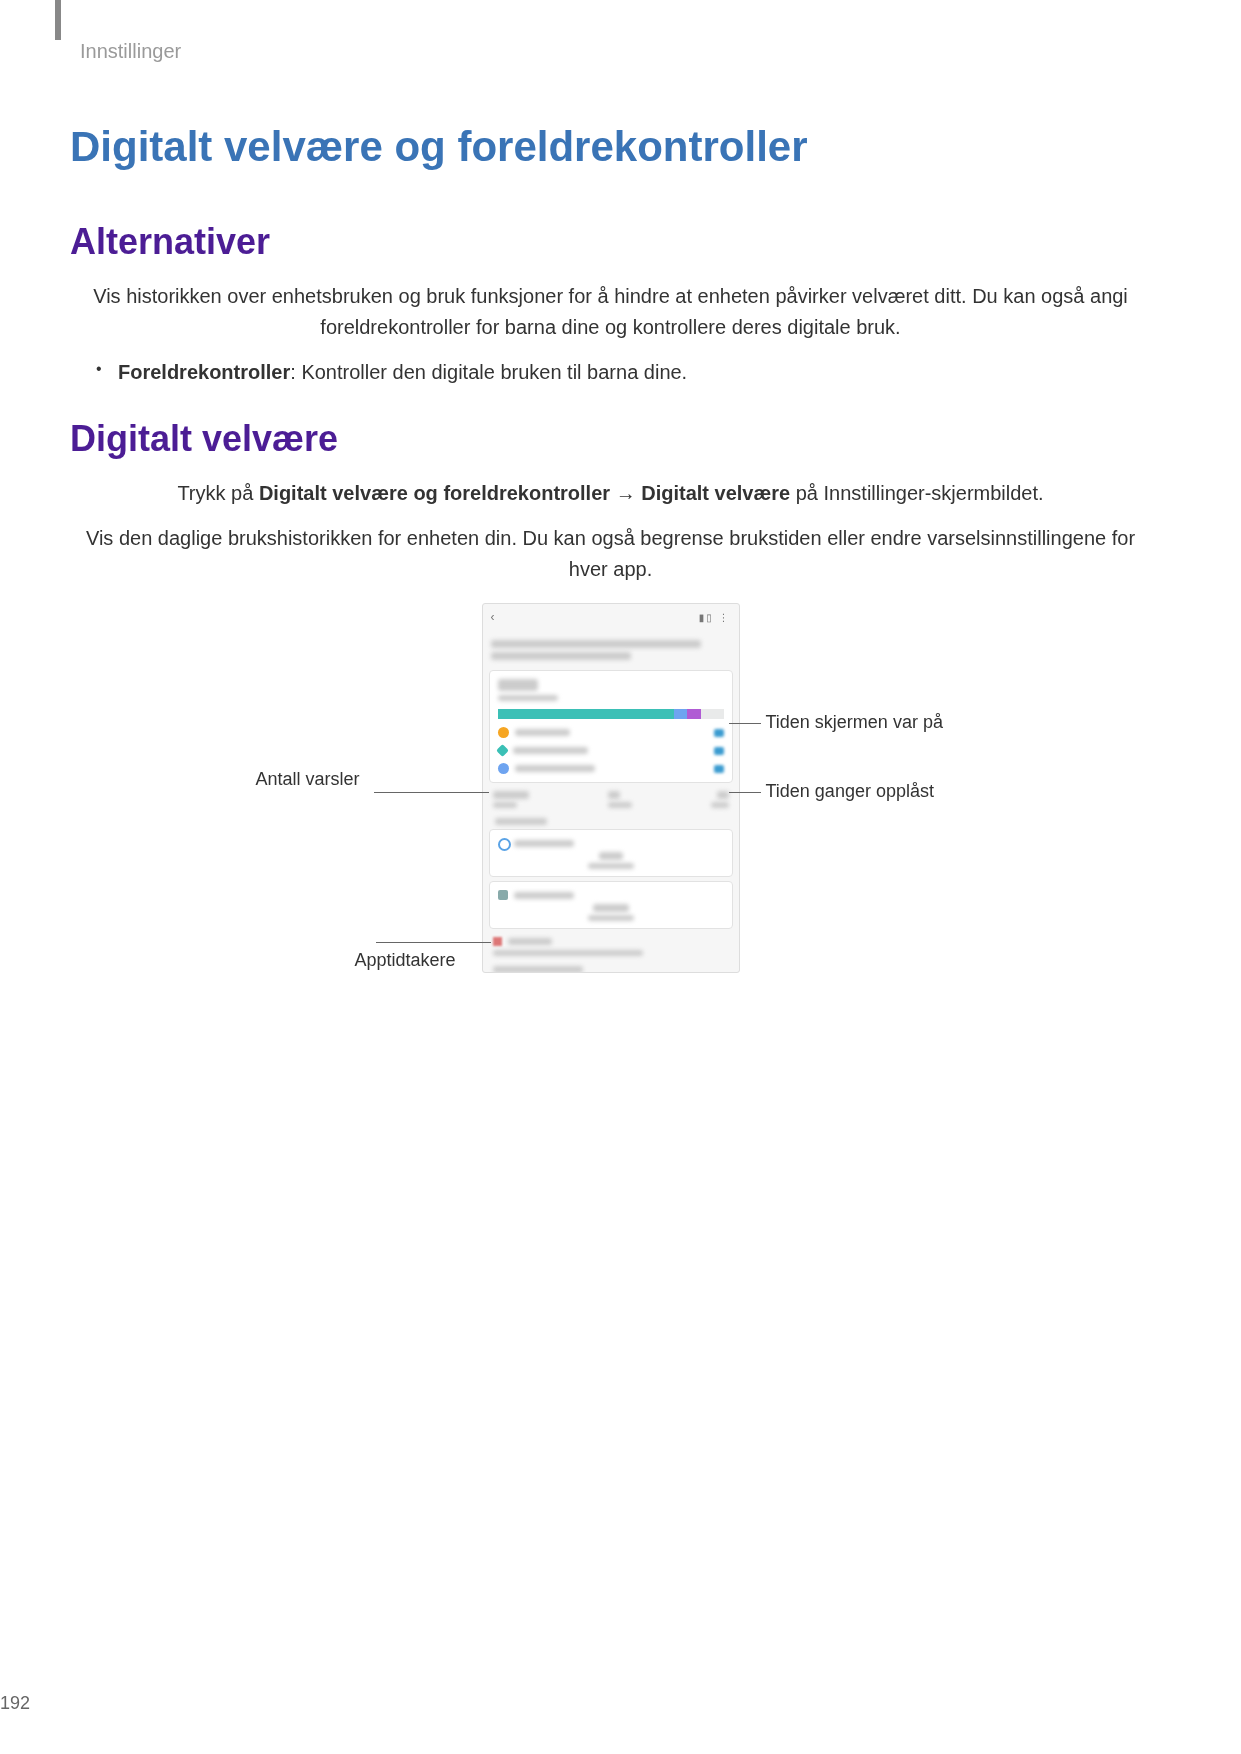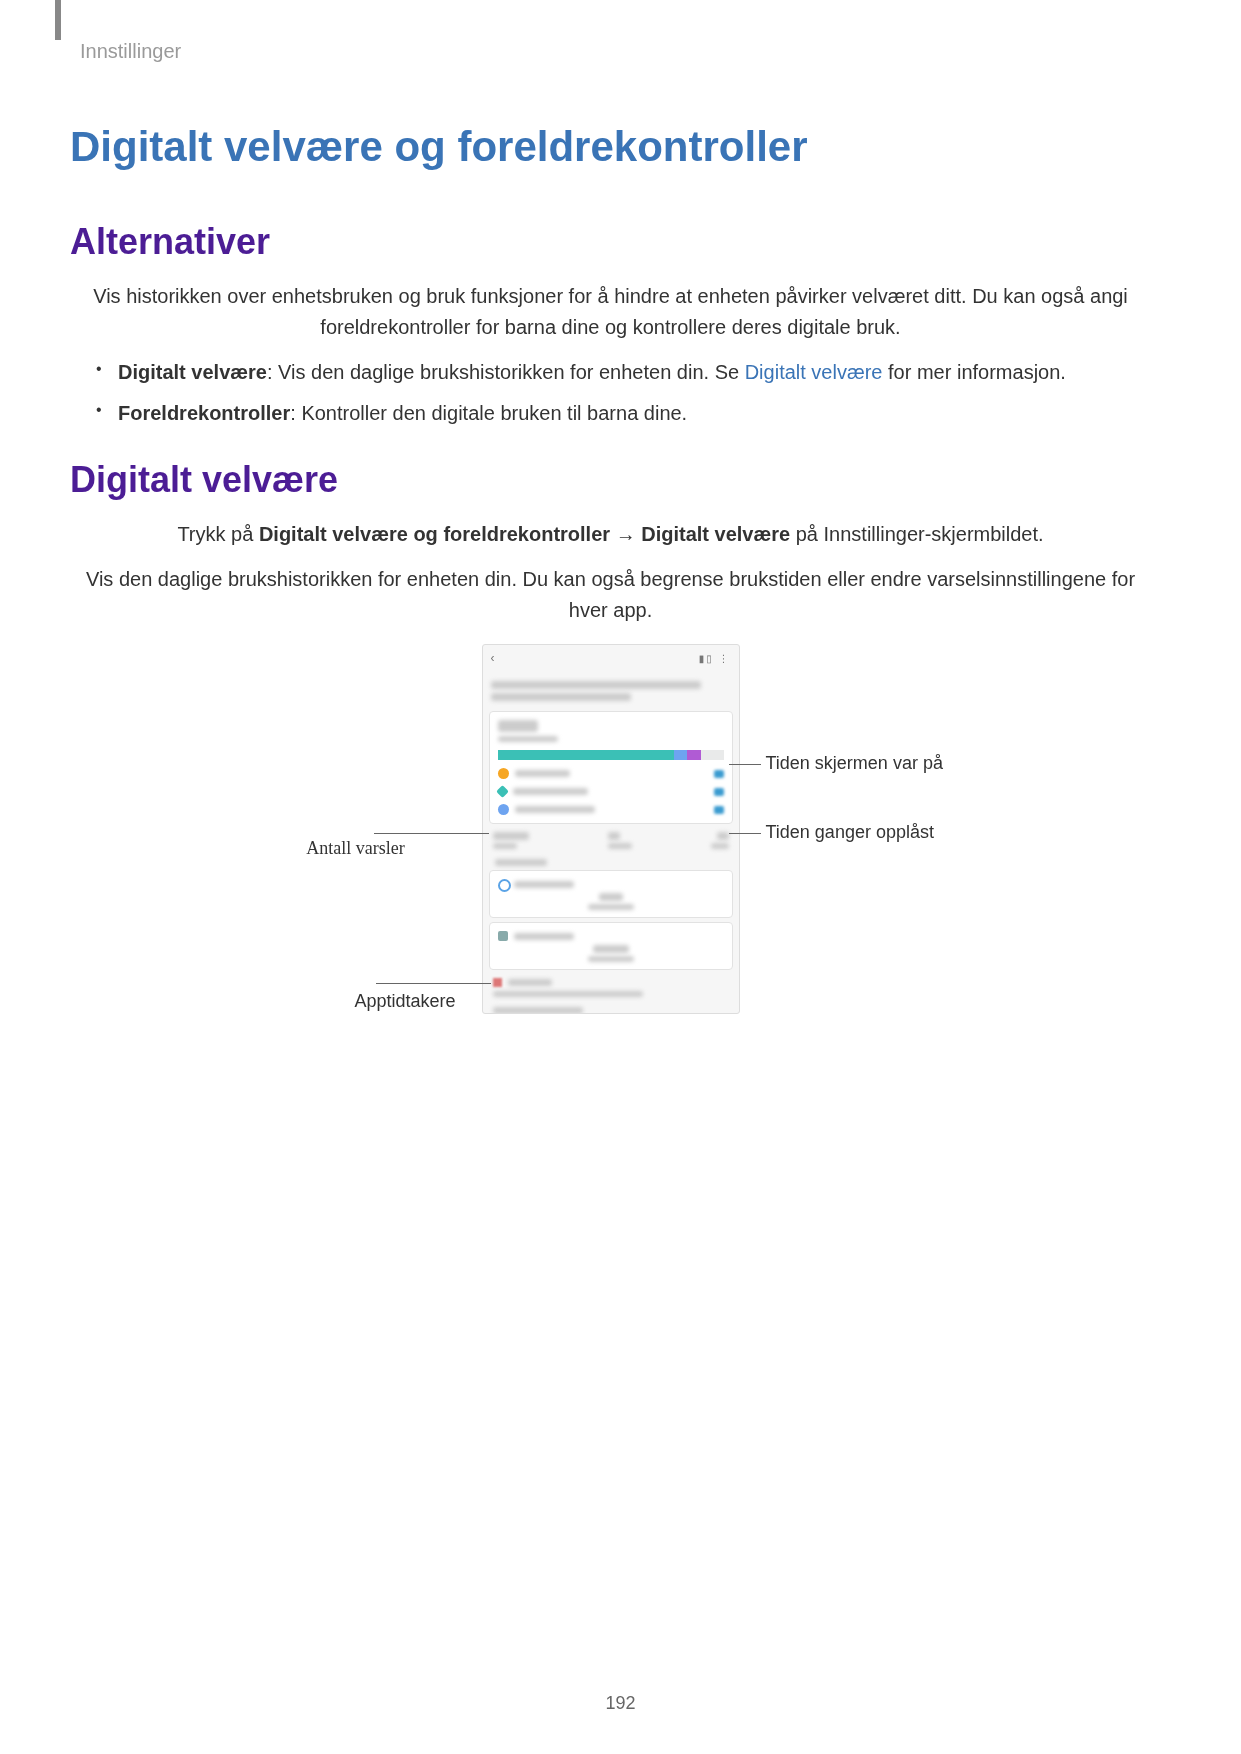--- a/index.html
+++ b/index.html
@@ -183,21 +183,20 @@
   .callout-line {
     position: absolute;
     background: #666;
     height: 1px;
   }
   .pagenum {
     position: absolute;
     bottom: 40px;
     left: 0;
     width: 100%;
-    text-align: center;
     font-size: 18px;
     color: #666;
   }
 </style>
 </head>
 <body>
 
 <div class="left-mark"></div>
 
 <div class="page">
@@ -205,23 +204,20 @@
   <div class="header">Innstillinger</div>
 
   <h1 class="main-title">Digitalt velvære og foreldrekontroller</h1>
 
   <h2 class="sub-title">Alternativer</h2>
 
   <p class="body-text">Vis historikken over enhetsbruken og bruk funksjoner for å hindre at enheten påvirker velværet ditt. Du kan også angi foreldrekontroller for barna dine og kontrollere deres digitale bruk.</p>
 
 
   <ul class="bullets">
-    <li>
-      <span class="bold">Digitalt velvære</span><span>: Vis den daglige brukshistorikken for enheten din. Se </span><span class="link">Digitalt velvære</span><span> for mer informasjon.</span>
-    </li>
     <li>
       <span class="bold">Foreldrekontroller</span><span>: Kontroller den digitale bruken til barna dine.</span>
     </li>
   </ul>
 
   <h2 class="sub-title">Digitalt velvære</h2>
 
   <p class="body-text">
     <span>Trykk på </span><span class="bold">Digitalt velvære og foreldrekontroller</span><span> → </span><span class="bold">Digitalt velvære</span><span> på Innstillinger-skjermbildet.</span>
   </p>
@@ -291,21 +287,21 @@
         <div class="blur-line gc2"></div>
       </div>
       <div class="tail-row">
         <div class="ic"></div>
         <div class="blur-line txt"></div>
       </div>
       <div class="blur-line tail2"></div>
       <div class="blur-line tail3"></div>
     </div>
 
-    <div class="callout" style="left:0; top:194px; text-align:center; width:200px;font-family:Liberation Serif, serif;">Antall varsler</div>
+    <div class="callout" style="left:0; top:166px; text-align:left; width:200px;">Antall varsler</div>
     <div class="callout-line" style="left:118px; top:189px; width:115px;"></div>
 
     <div class="callout" style="left:0; top:347px; text-align:right; width:200px;">Apptidtakere</div>
     <div class="callout-line" style="left:120px; top:339px; width:115px;"></div>
 
     <div class="callout" style="left:510px; top:109px;">Tiden skjermen var på</div>
     <div class="callout-line" style="left:473px; top:120px; width:32px;"></div>
 
     <div class="callout" style="left:510px; top:178px;">Tiden ganger opplåst</div>
     <div class="callout-line" style="left:473px; top:189px; width:32px;"></div>

